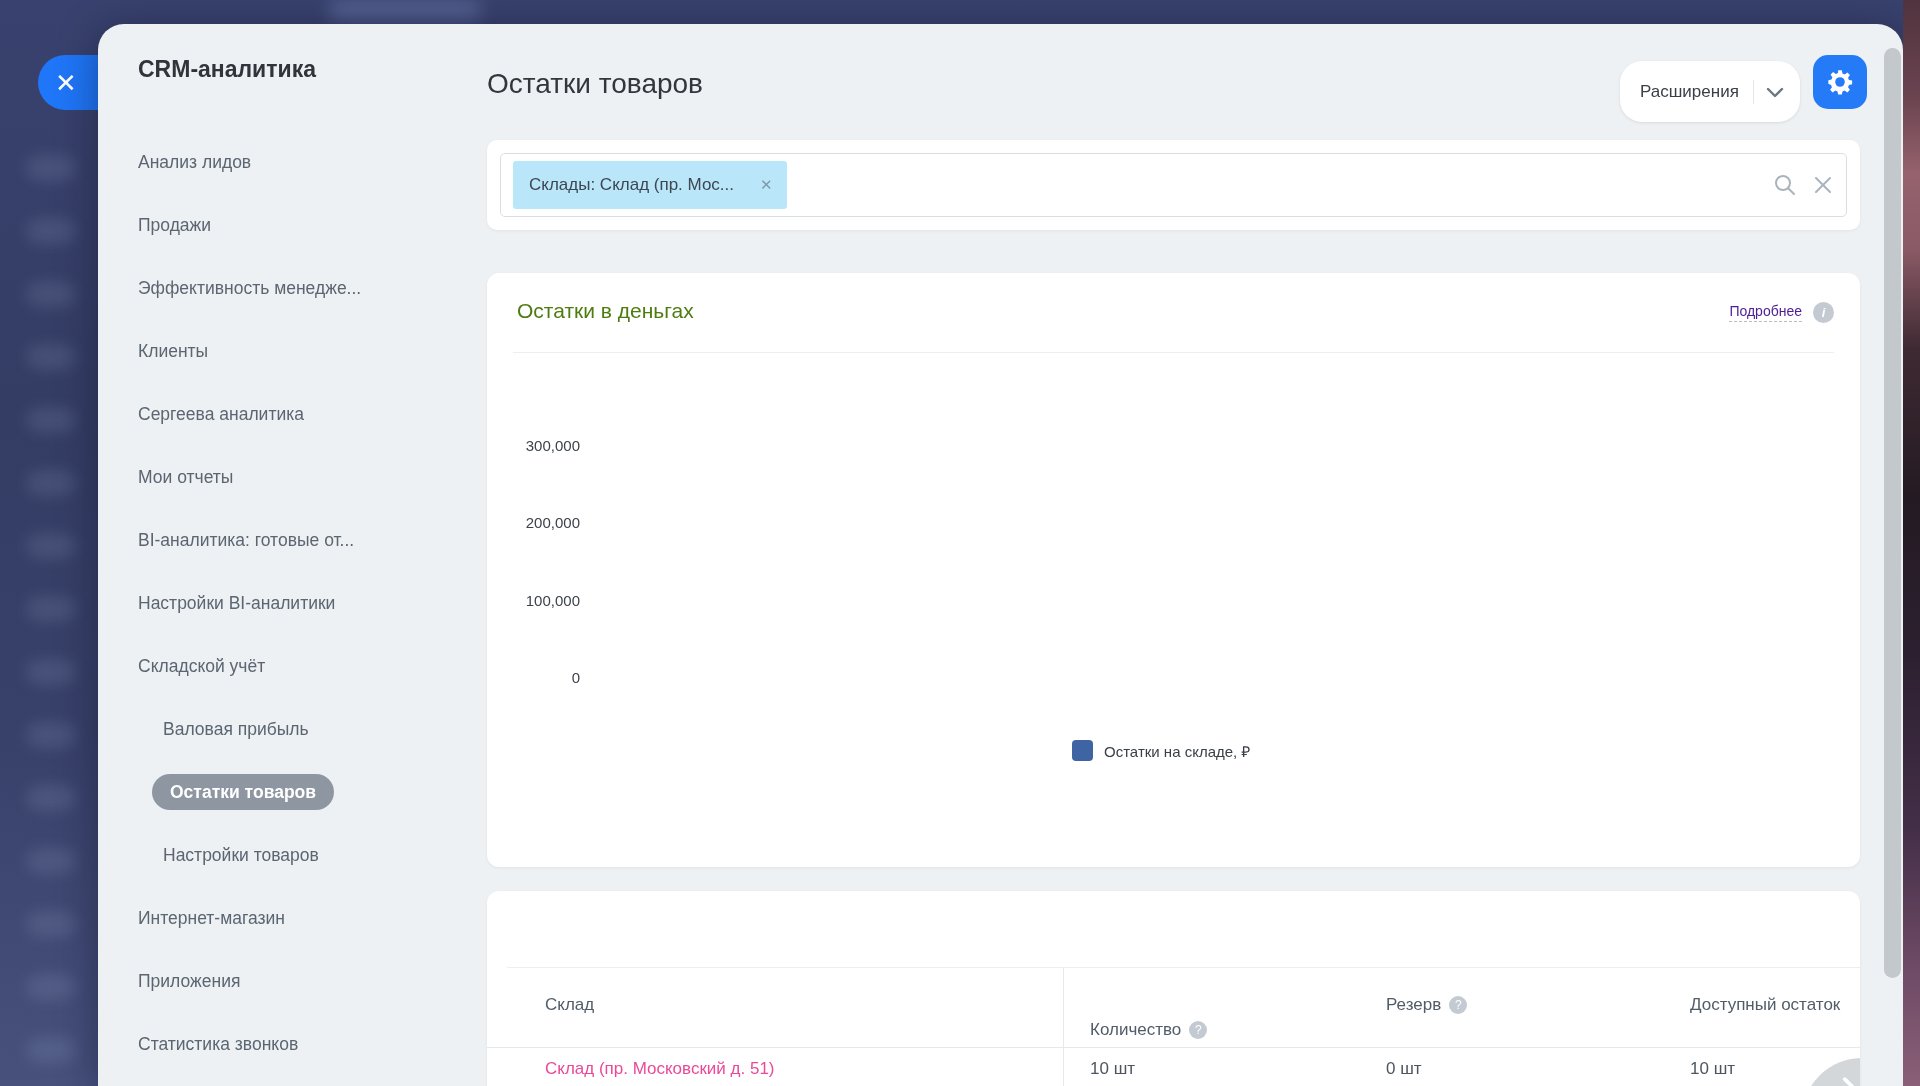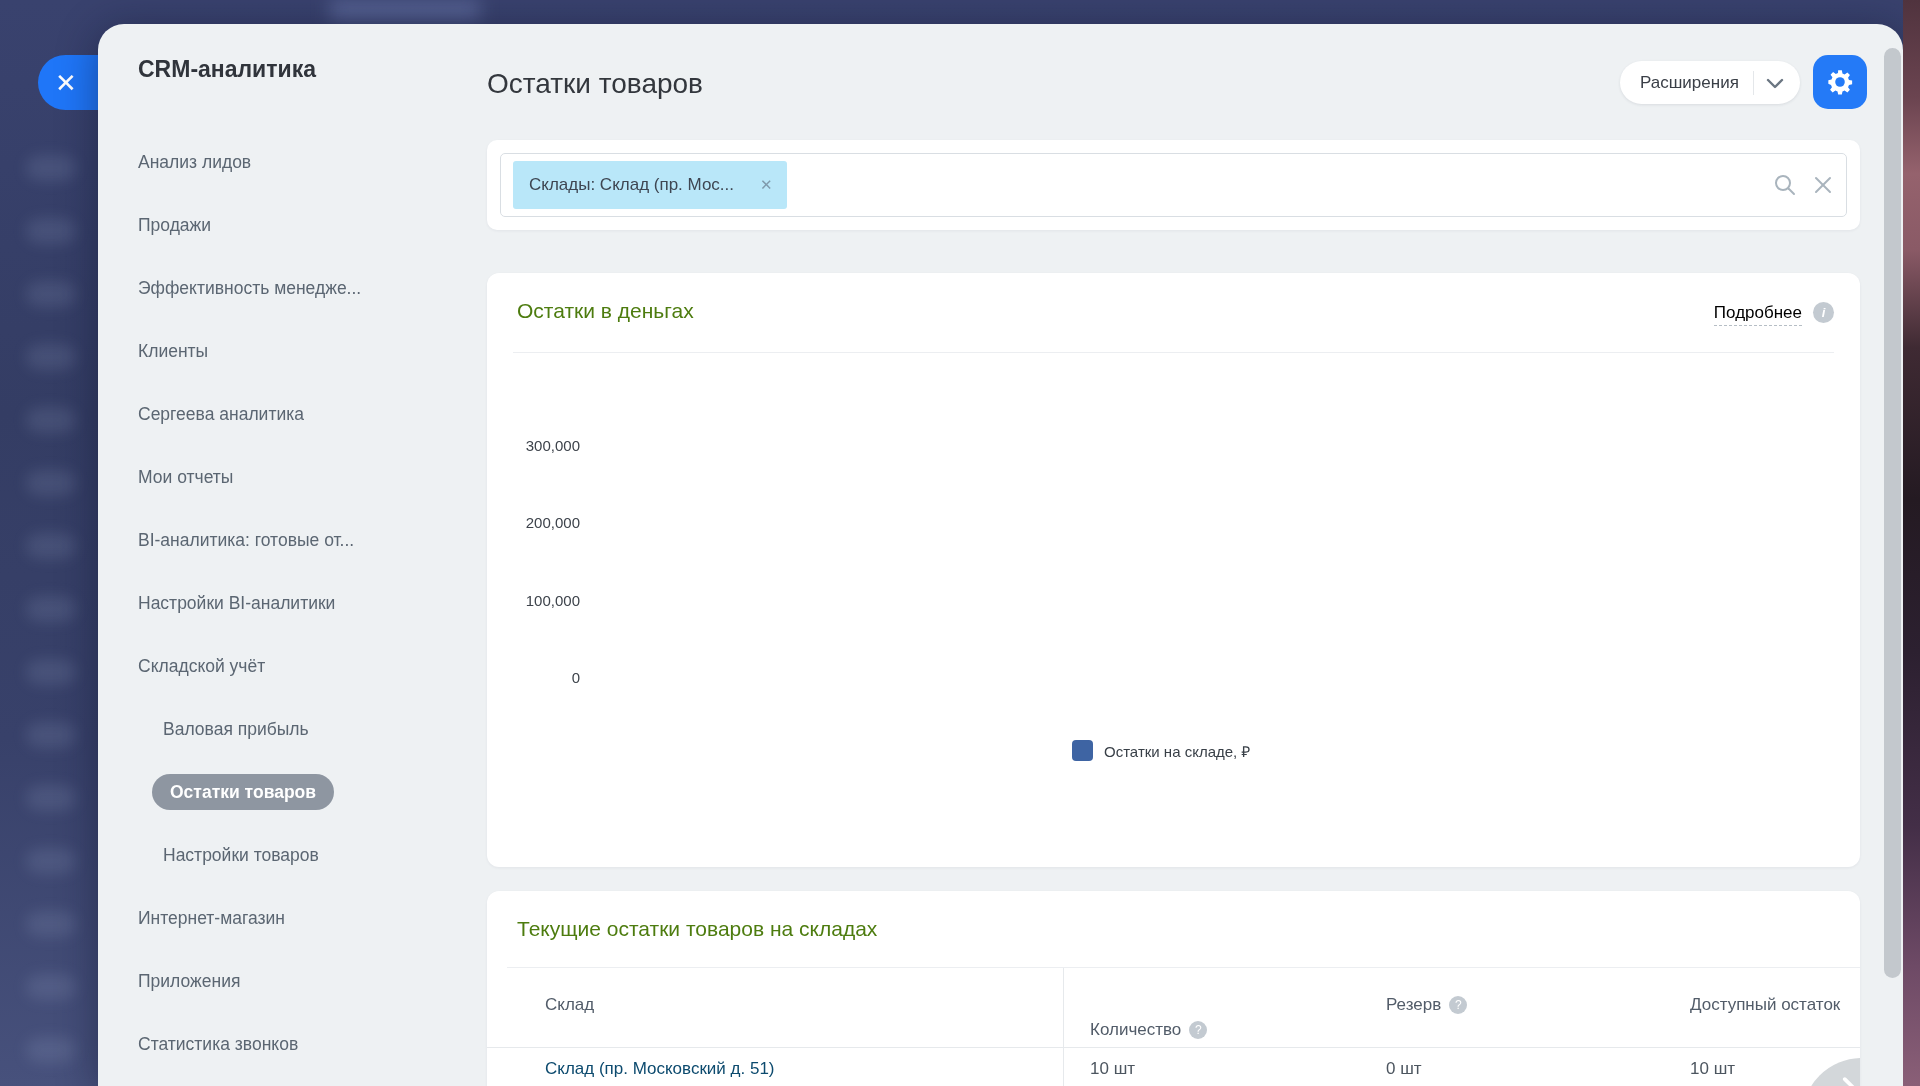--- a/index.html
+++ b/index.html
@@ -34,21 +34,21 @@
   .side-list { position:absolute; left:40px; top:128px; width:330px; display:flex; flex-direction:column; gap:42px; }
   .side-item { font-size:17.5px; color:#5b6672; height:21px; line-height:21px; white-space:nowrap;
           overflow:hidden; text-overflow:ellipsis; cursor:pointer; }
   .side-item.indent { margin-left:25px; }
   .side-item.active { overflow:visible; }
   .side-item.active span { background:#8e96a1; color:#fff; font-weight:bold; padding:8px 18px;
           border-radius:20px; margin-left:-11px; }
 
   
   .page-title { position:absolute; left:389px; top:44px; font-size:28px; font-weight:500; color:#33373d; }
-  .ext-btn { position:absolute; left:1522px; top:37px; height:43px; background:#fff; border-radius:22px;
+  .ext-btn { position:absolute; left:1522px; top:37px; height:61px; background:#fff; border-radius:22px;
           display:flex; align-items:center; padding:0 16px 0 20px; box-shadow:0 1px 3px rgba(30,40,60,.10); cursor:pointer;justify-content:flex-end; }
   .ext-btn .lbl { font-size:17px; color:#3a3f47; }
   .ext-btn .sep { width:1px; height:24px; background:#e4e7ea; margin:0 12px 0 14px; }
   .gear-btn { position:absolute; left:1715px; top:31px; width:54px; height:54px; border-radius:15px;
           background:#247af7; display:flex; align-items:center; justify-content:center; cursor:pointer; }
 
   
   .filter-card { position:absolute; left:389px; top:116px; width:1373px; height:90px; background:#fff;
           border-radius:10px; box-shadow:0 1px 3px rgba(30,40,60,.06); }
   .filter-input { position:absolute; left:13px; top:13px; right:13px; bottom:13px;
@@ -59,21 +59,21 @@
   .filter-icons { margin-left:auto; display:flex; align-items:center; gap:14px; }
   .filter-icons svg { cursor:pointer; }
 
   
   .card { position:absolute; left:389px; width:1373px; background:#fff; border-radius:12px;
           box-shadow:0 1px 3px rgba(30,40,60,.06); overflow:hidden; }
   .card.money { top:249px; height:594px; }
   .card.table { top:867px; height:219px; }
   .card-title { position:absolute; left:30px; top:26px; font-size:21px; color:#4d7c0f; }
   .card-head-divider { position:absolute; left:26px; right:26px; top:79px; height:1px; background:#eceef1; }
-  .details { position:absolute; right:58px; top:30px; font-size:17px; color:#000000; cursor:pointer;
+  .details { position:absolute; right:58px; top:30px; font-size:14px; color:#4c1d95; cursor:pointer;
           border-bottom:1px dashed #b6bec5; padding-bottom:2px; }
   .info-badge { position:absolute; right:26px; top:29px; width:21px; height:21px; border-radius:50%;
           background:#c3cad1; color:#fff; font-size:13px; font-weight:bold; font-style:italic;
           display:flex; align-items:center; justify-content:center; cursor:pointer; }
 
   
   .plot { position:absolute; left:103px; top:173px; width:1240px; height:232px;
           border-left:2px solid #b9bec6; display:flex; }
   .ytick { position:absolute; width:90px; text-align:right; font-size:15px; color:#3d434b; }
   .bar-group { flex:1; position:relative; }
@@ -83,21 +83,21 @@
   .legend .swatch { width:21px; height:21px; border-radius:4px; }
   .legend .ltext { font-size:15px; color:#383f47; }
 
   
   .tbl-col-sep { position:absolute; left:576px; top:77px; bottom:0; width:1px; background:#e6e9ec; }
   .tbl-head-border { position:absolute; left:0; right:0; top:156px; height:1px; background:#e6e9ec; }
   .th { position:absolute; top:104px; font-size:17px; color:#525c69; display:flex; align-items:center; gap:8px; }
   .help-badge { width:18px; height:18px; border-radius:50%; background:#c3cad1; color:#fff; font-size:12px;
           display:flex; align-items:center; justify-content:center; cursor:pointer; }
   .td { position:absolute; top:168px; font-size:17px; color:#4c555f; }
-  .td.link { color:#0c4a6e; cursor:pointer; }
+  .td.link { color:#ec4899; cursor:pointer; }
 
   .float-circle { position:absolute; left:1315px; top:167px; width:120px; height:120px; border-radius:50%;
           background:#d3d7da; cursor:pointer; }
   .float-circle svg { position:absolute; left:30px; top:14px; }
 </style>
 </head>
 <body>
 
 <div id="stage">
   <div class="top-glow"></div>
@@ -191,21 +191,20 @@
           <div class="ytick" style="left: 3px; top: 396px;">0</div>
         </div>
 
       <div class="legend">
         <span class="swatch" id="legend-swatch" style="background: rgb(62, 100, 163);"></span>
         <span class="ltext">Остатки на складе, ₽</span>
       </div>
     </div>
 
     <div class="card table">
-      <div class="card-title">Текущие остатки товаров на складах</div>
       <div class="card-head-divider" style="left:20px; right:0; top:76px;"></div>
       <div class="tbl-col-sep"></div>
       <div class="tbl-head-border"></div>
       <div id="table-head">
           <div class="th" style="left: 58px;">
             <span>Склад</span>
           </div>
           <div class="th" style="left: 603px; margin-top: 25px;">
             <span>Количество</span>
             <span class="help-badge">?</span>

